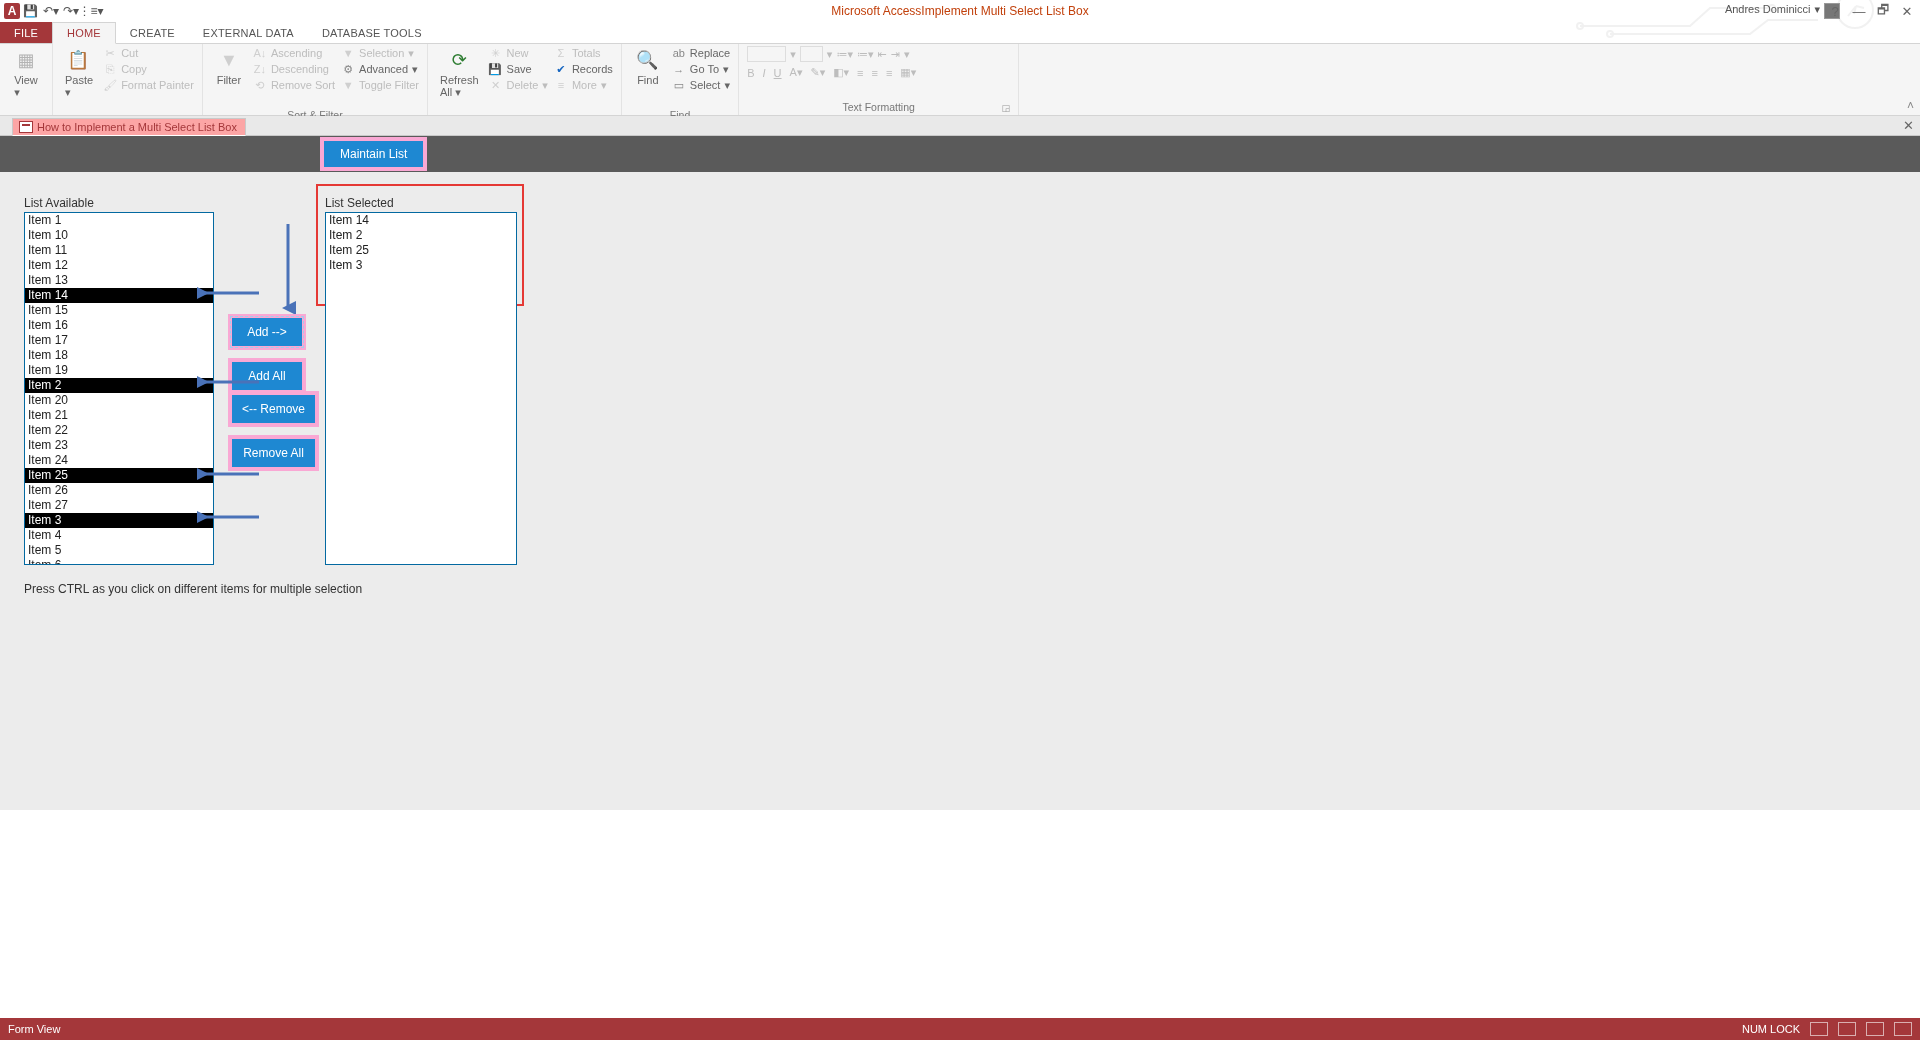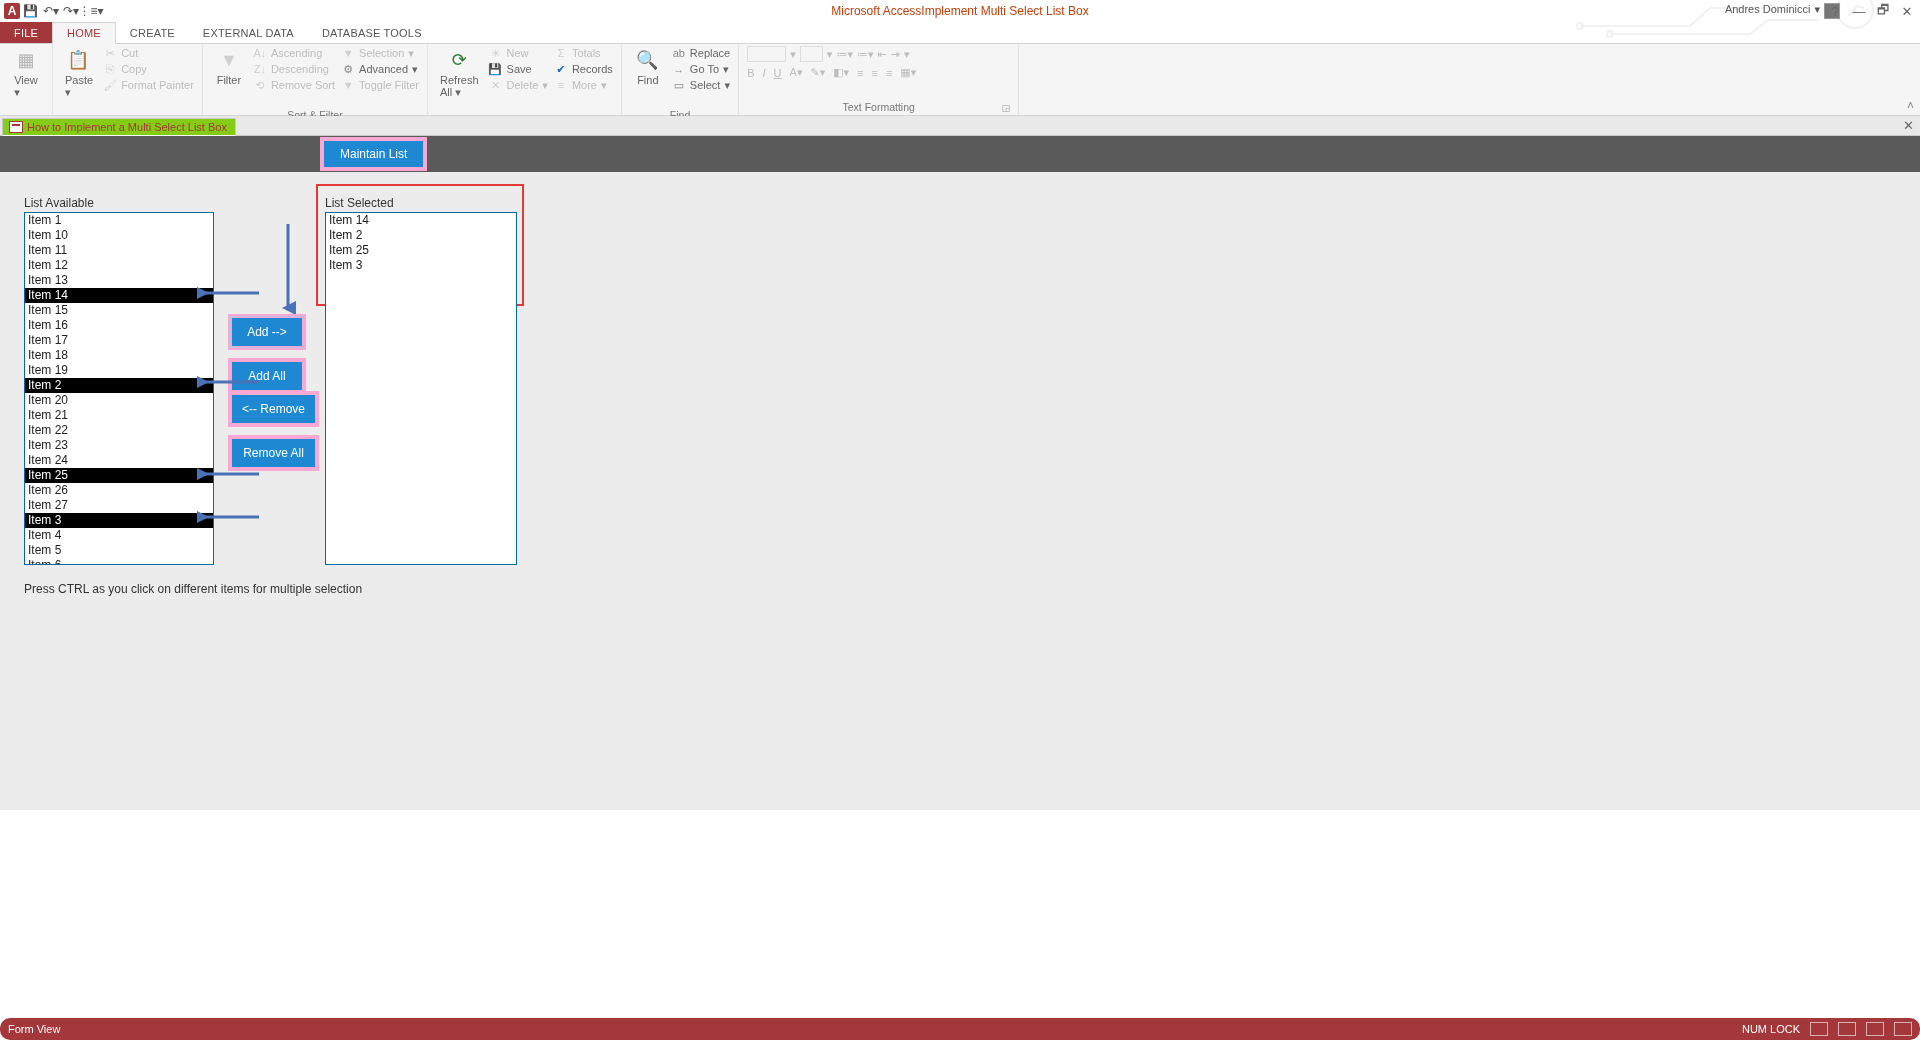--- a/index.html
+++ b/index.html
@@ -35,21 +35,21 @@
 .bigbtn .cap { font-size: 11px; color: #666; white-space: nowrap; }
 .smallcol { display: flex; flex-direction: column; gap: 2px; }
 .smallbtn { display: flex; align-items: center; gap: 4px; font-size: 11px; color: #666; white-space: nowrap; }
 .smallbtn .ic { width: 14px; height: 14px; display: inline-flex; align-items: center; justify-content: center; font-size: 11px; color: #888; }
 .disabled { color: #bdbdbd !important; }
 .disabled .ic { color: #cfcfcf !important; }
 .ribbon .collapse { position: absolute; right: 6px; bottom: 2px; font-size: 12px; color: #888; }
 
 
 .docstrip { height: 20px; background: #e9e9e9; border-bottom: 1px solid #c9c9c9; display: flex; align-items: flex-end; font-size: 11px; position: relative; }
-.docstrip .dtab { background: #84cc16; border: 1px solid #c9c9c9; border-bottom: 1px solid #fff; padding: 2px 8px 2px 6px; display: flex; align-items: center; gap: 4px; margin-left: 2px; margin-bottom: -1px; color: #a4373a; }
+.docstrip .dtab { background: #fca5a5; border: 1px solid #c9c9c9; border-bottom: 1px solid #fff; padding: 2px 8px 2px 6px; display: flex; align-items: center; gap: 4px; margin-left: 12px; margin-bottom: -1px; color: #a4373a; }
 .docstrip .dtab .fic { width: 14px; height: 12px; background: #fff; border: 1px solid #a4373a; display: inline-block; position: relative; }
 .docstrip .dtab .fic::after { content: ""; position: absolute; left: 2px; top: 2px; right: 2px; height: 2px; background: #a4373a; }
 .docstrip .closex { position: absolute; right: 6px; top: 2px; color: #666; font-size: 13px; }
 
 
 .formhdr { height: 36px; background: #5a5a5a; display: flex; align-items: center; padding-left: 320px; }
 .btn-blue { background: #1e88d2; color: #fff; border: 4px solid #f9a8d4; padding: 6px 16px; font-size: 12px; cursor: default; }
 .btn-blue.small { padding: 7px 10px; min-width: 78px; text-align: center; }
 .btn-blue.sel { outline: 1px dashed #9ecfef; outline-offset: -3px; }
 
@@ -66,21 +66,21 @@
 .listbox::-webkit-scrollbar-thumb { background: #cfcfcf; border: 1px solid #bfbfbf; }
 
 .redframe { position: absolute; border: 2px solid #e53935; }
 .btncol { position: absolute; display: flex; flex-direction: column; gap: 8px; }
 .hint { position: absolute; font-size: 12px; color: #333; }
 
 
 .arrow { position: absolute; pointer-events: none; }
 
 
-.statusbar { position: absolute; left: 0; right: 0; bottom: 0; height: 22px; background: #a4373a; color: #fff; font-size: 11px; display: flex; align-items: center; justify-content: space-between; padding: 0 8px; border-radius: 10px; }
+.statusbar { position: absolute; left: 0; right: 0; bottom: 0; height: 22px; background: #a4373a; color: #fff; font-size: 11px; display: flex; align-items: center; justify-content: space-between; padding: 0 8px; }
 .statusbar .right { display: flex; align-items: center; gap: 10px; }
 .statusbar .vicn { width: 18px; height: 14px; border: 1px solid rgba(255,255,255,.6); }
 </style>
 </head>
 <body>
 
 <div class="titlebar">
   <div class="qat">
     <span class="qicon access">A</span>
     <span class="qicon">💾</span>

